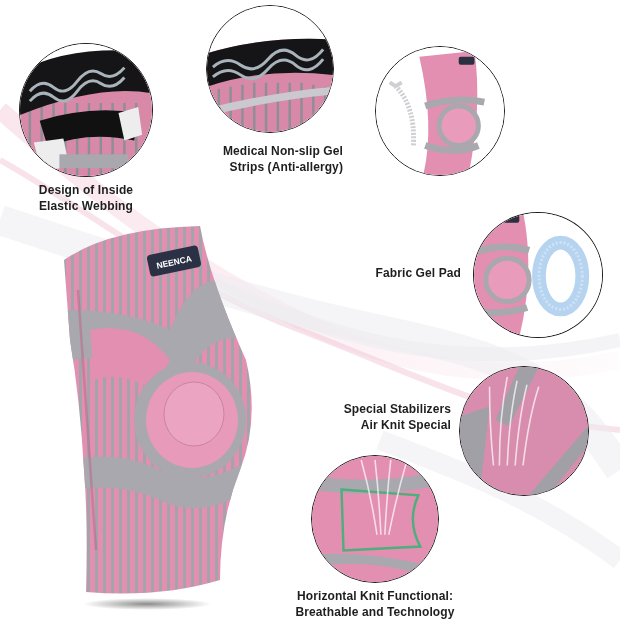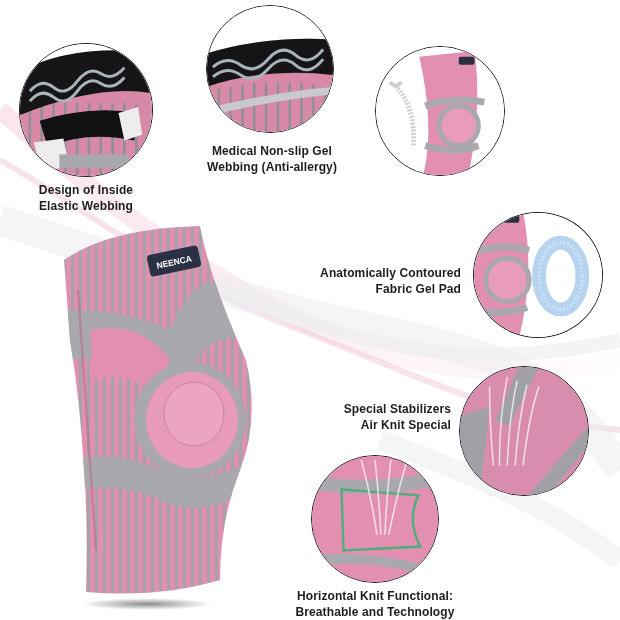--- a/index.html
+++ b/index.html
@@ -78,23 +78,23 @@
           <line x1="60" y1="78" x2="60" y2="128"></line>
           <line x1="72" y1="78" x2="72" y2="128"></line>
           <line x1="84" y1="78" x2="84" y2="128"></line>
           <line x1="96" y1="78" x2="96" y2="128"></line>
           <line x1="108" y1="80" x2="108" y2="128"></line>
           <line x1="120" y1="82" x2="120" y2="128"></line>
       </g>
       <path d="M0 104 Q 64 88, 128 82 L128 90 Q 64 96, 0 112 Z" fill="#c9c9cf"></path>
     </svg>
   </div>
-  <div class="label center" style="left:192px;top:144px;width:160px;">
+  <div class="label center" style="left:183px;top:144px;width:160px;text-align:right;">
     <div>Medical Non-slip Gel</div>
-    <div>Webbing (Anti-allergy)</div>
+    <div>Strips (Anti-allergy)</div>
   </div>
 
   <div class="circle" style="left:375px;top:46px;width:130px;height:130px;">
     <svg viewBox="0 0 130 130">
       <rect width="130" height="130" fill="#fff"></rect>
       <path d="M38 100 Q 40 60, 20 40" stroke="#cfcfd3" stroke-width="5" fill="none" stroke-dasharray="2 1.5"></path>
       <path d="M20 40 l -6 -4 M20 40 l 6 -4" stroke="#cfcfd3" stroke-width="4"></path>
       <path d="M44 10 L 100 4 Q 108 60, 94 130 L 48 130 Q 60 80, 44 10 Z" fill="#e38fb1"></path>
       <path d="M50 60 Q 80 50, 110 56" stroke="#a8a8ae" stroke-width="7" fill="none"></path>
       <path d="M50 100 Q 80 110, 104 100" stroke="#a8a8ae" stroke-width="7" fill="none"></path>
@@ -109,21 +109,20 @@
       <path d="M0 0 L 50 0 Q 62 60, 46 126 L 0 126 Z" fill="#e38fb1"></path>
       <path d="M0 40 Q 30 30, 56 38" stroke="#a8a8ae" stroke-width="7" fill="none"></path>
       <path d="M0 100 Q 30 104, 54 96" stroke="#a8a8ae" stroke-width="7" fill="none"></path>
       <circle cx="34" cy="68" r="22" fill="#e99bbb" stroke="#a8a8ae" stroke-width="5"></circle>
       <rect x="30" y="2" width="16" height="8" rx="2" fill="#2a3040"></rect>
       <ellipse cx="88" cy="64" rx="22" ry="34" fill="none" stroke="#b6d4f0" stroke-width="14"></ellipse>
       <ellipse cx="88" cy="64" rx="22" ry="34" fill="none" stroke="#cfe2f6" stroke-width="3" stroke-dasharray="2 2"></ellipse>
     </svg>
   </div>
   <div class="label right" style="left:280px;top:266px;width:181px;">
-    <div>Anatomically Contoured</div>
     <div>Fabric Gel Pad</div>
   </div>
 
   <div class="circle" style="left:459px;top:366px;width:130px;height:130px;">
     <svg viewBox="0 0 130 130">
       <rect width="130" height="130" fill="#d98dae"></rect>
       <path d="M0 50 L 30 40 L 20 130 L 0 130 Z" fill="#a0a0a6"></path>
       <path d="M60 0 L 80 0 L 50 60 L 36 54 Z" fill="#a0a0a6"></path>
       <path d="M130 60 L 130 80 L 90 130 L 70 130 Z" fill="#a0a0a6"></path>
       <g stroke="#ffffff" stroke-width="1.6" opacity="0.7" fill="none">

